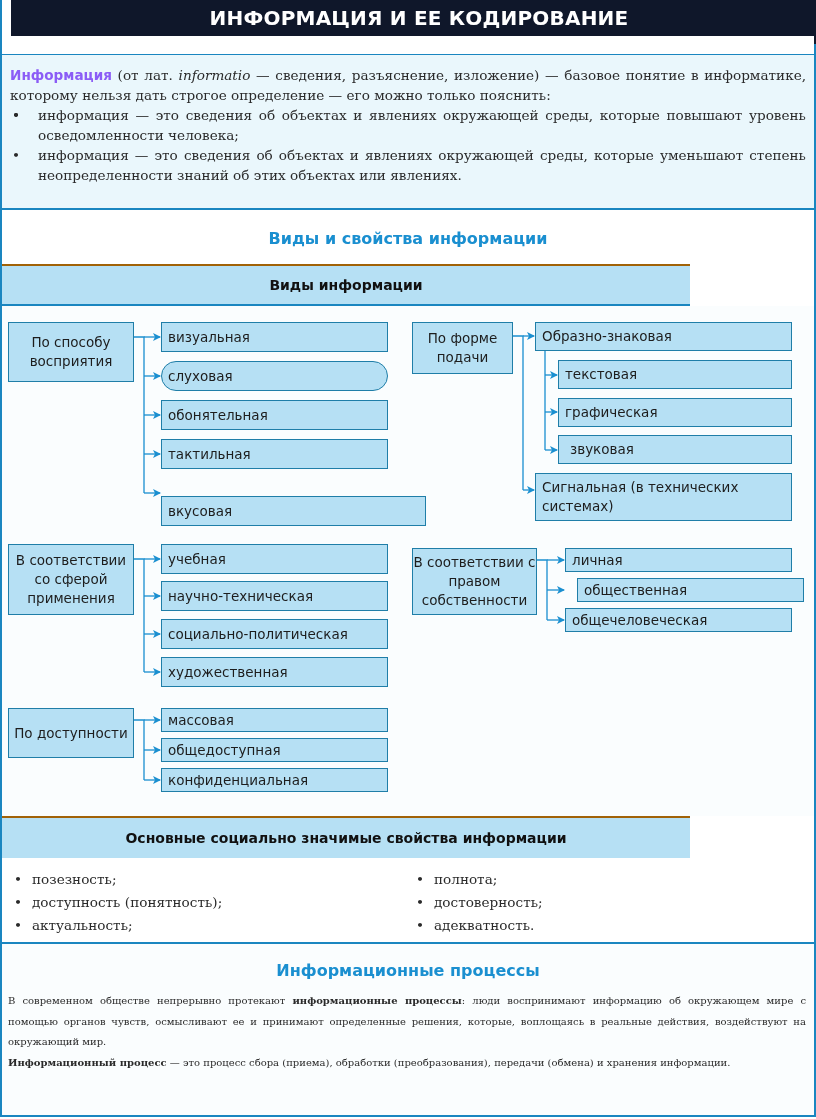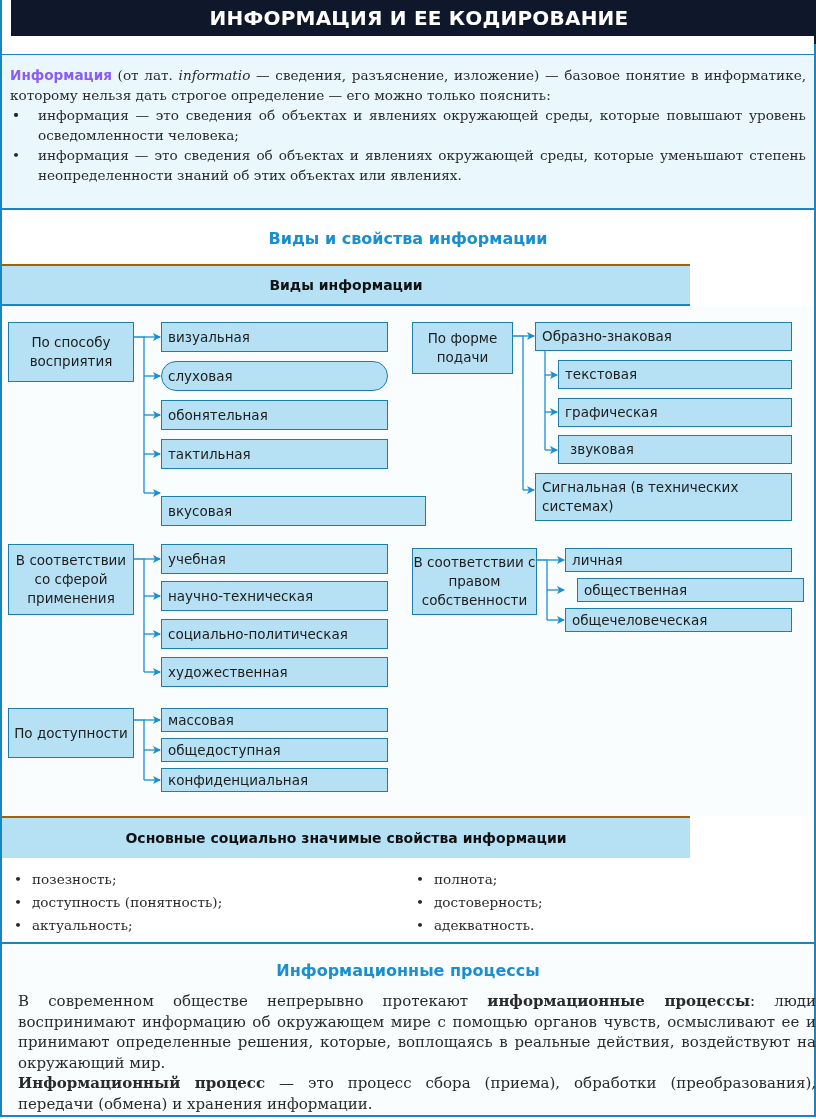--- a/index.html
+++ b/index.html
@@ -55,21 +55,21 @@
       border-bottom: 2px solid #1a86c0; box-sizing: border-box; font-size: 13.6px; line-height: 23px;
       background: #fff;
     }
     .props ul { position: absolute; top: 10px; margin: 0; padding: 0; list-style: none; }
     .props li { position: relative; padding-left: 18px; }
     .props li .dot { position: absolute; left: 0; }
     .processes {
       position: absolute; left: 2px; top: 944px; width: 812px; height: 171px; background: #fafdfe;
     }
     .processes .ptext {
-      position: absolute; left: 16px; top: 47px; width: 798px; font-size: 15px; line-height: 20.5px;
+      position: absolute; left: 6px; top: 47px; width: 798px; font-size: 10px; line-height: 20.5px;
       text-align: justify;
     }
     .processes b { font-weight: bold; }
   </style>
 </head>
 <body>
 
 <div class="frame"></div>
 <div class="titlebar">ИНФОРМАЦИЯ И ЕЕ КОДИРОВАНИЕ</div>
 <div class="blank-strip"></div>

